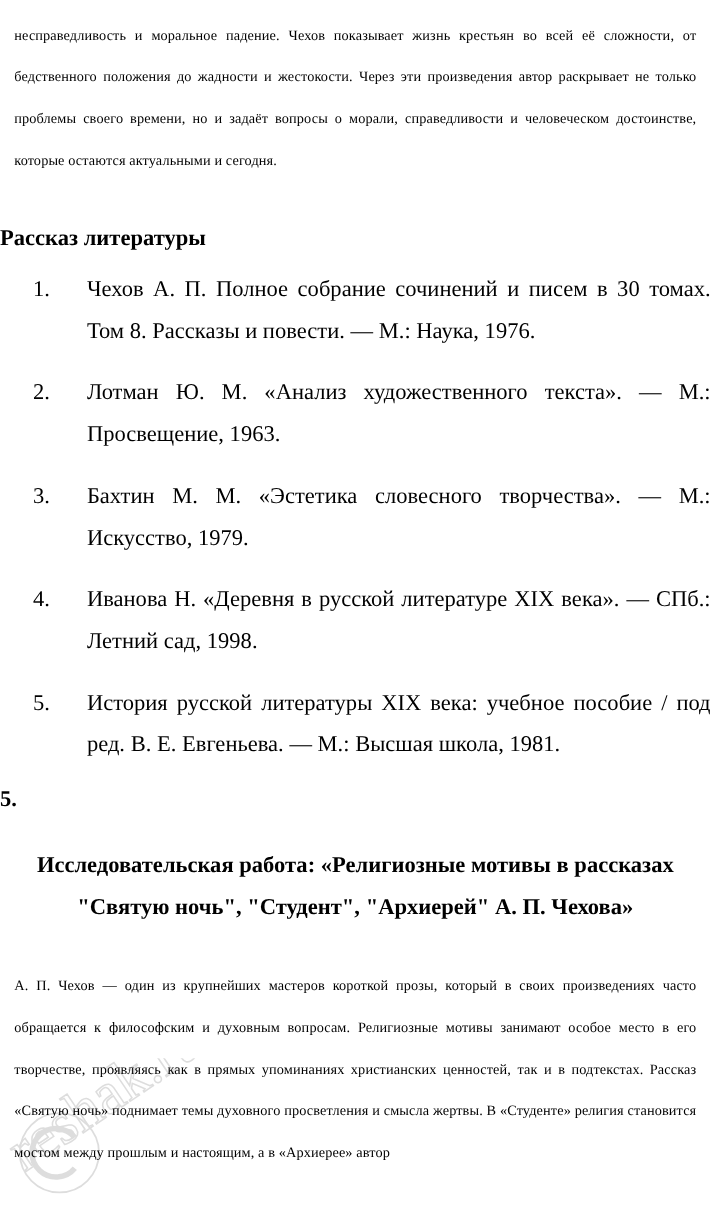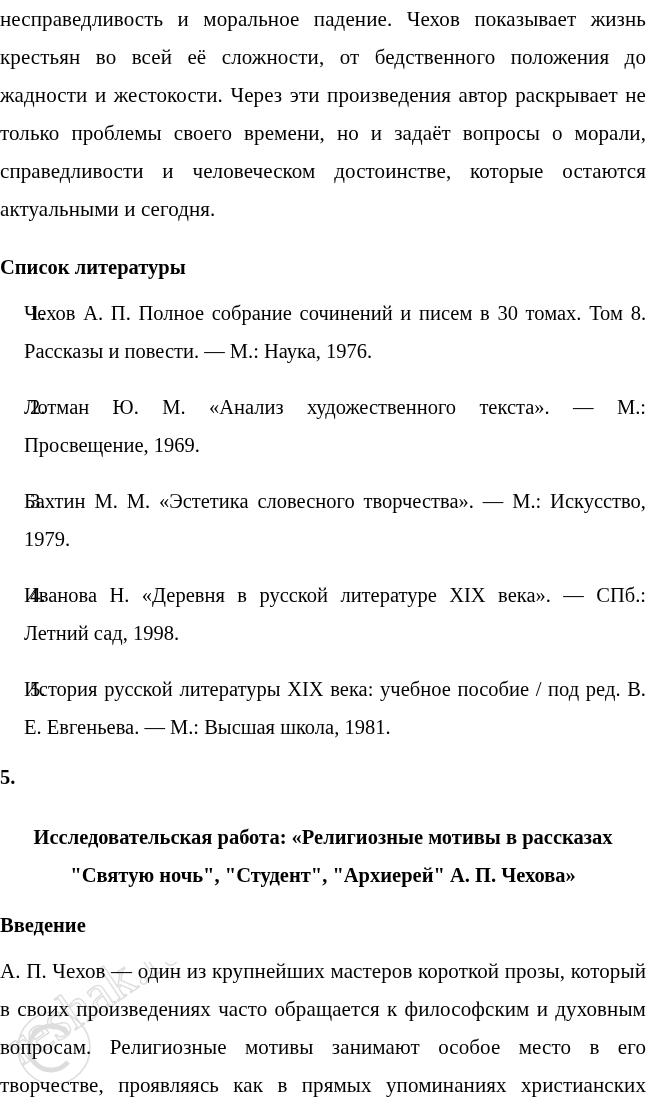--- a/index.html
+++ b/index.html
@@ -40,24 +40,24 @@
   .watermark svg { display: block; }
 
   
   .content {
     position: relative;
     z-index: 1;
     padding: 0 0px;
   }
 
   p.body-par {
-    margin: 0;
+    margin: 13px;
     text-align: justify;
     text-justify: inter-word;
-    font-size: 21px;
+    font-size: 13px;
     line-height: 38px;
     letter-spacing: 0.1px;
     -webkit-hyphens: none;
     hyphens: none;
   }
 
   p.body-par.last-par {
     
     margin-bottom: 0;
   }
@@ -76,21 +76,21 @@
   ol.ref-list {
     margin: 0;
     padding: 0;
     list-style: none;
     counter-reset: refitem;
   }
   ol.ref-list li {
     position: relative;
     counter-increment: refitem;
     margin: 0 0 18px 0;
-    padding-left: 24px;
+    padding-left: 79px;
     font-size: 20.5px;
     line-height: 38px;
     text-align: justify;
     text-justify: inter-word;
   }
   ol.ref-list li:last-child { margin-bottom: 0; }
   ol.ref-list li::before {
     content: counter(refitem) ".";
     position: absolute;
     left: 30px;
@@ -141,30 +141,30 @@
       </g>
     </svg>
   </div>
 
   <div class="content">
 
     <p class="body-par">несправедливость и моральное падение. Чехов показывает жизнь крестьян во всей её сложности, от бедственного положения до жадности и жестокости. Через эти произведения автор раскрывает не только проблемы своего времени, но и задаёт вопросы о морали, справедливости и человеческом достоинстве, которые остаются актуальными и сегодня.</p>
 
     <div class="gap-before-head"></div>
 
-    <h2 class="section-head">Список литературы</h2>
+    <h2 class="section-head">Рассказ литературы</h2>
 
     <div class="gap-after-head"></div>
 
     <ol class="ref-list">
       <li>
         <span class="ref-text">Чехов А. П. Полное собрание сочинений и писем в 30 томах. Том 8. Рассказы и повести. — М.: Наука, 1976.</span>
       </li>
       <li>
-        <span class="ref-text">Лотман Ю. М. «Анализ художественного текста». — М.: Просвещение, 1969.</span>
+        <span class="ref-text">Лотман Ю. М. «Анализ художественного текста». — М.: Просвещение, 1963.</span>
       </li>
       <li>
         <span class="ref-text">Бахтин М. М. «Эстетика словесного творчества». — М.: Искусство, 1979.</span>
       </li>
       <li>
         <span class="ref-text">Иванова Н. «Деревня в русской литературе XIX века». — СПб.: Летний сад, 1998.</span>
       </li>
       <li>
         <span class="ref-text">История русской литературы XIX века: учебное пособие / под ред. В. Е. Евгеньева. — М.: Высшая школа, 1981.</span>
       </li>
@@ -176,20 +176,19 @@
 
     <div class="spacer-md"></div>
 
     <h1 class="work-title">
       <span class="title-line">Исследовательская работа: «Религиозные мотивы в рассказах</span>
       <span class="title-line">"Святую ночь", "Студент", "Архиерей" А. П. Чехова»</span>
     </h1>
 
     <div class="spacer-sm"></div>
 
-    <h2 class="section-head">Введение</h2>
 
     <div class="gap-after-head"></div>
 
     <p class="body-par last-par">А. П. Чехов — один из крупнейших мастеров короткой прозы, который в своих произведениях часто обращается к философским и духовным вопросам. Религиозные мотивы занимают особое место в его творчестве, проявляясь как в прямых упоминаниях христианских ценностей, так и в подтекстах. Рассказ «Святую ночь» поднимает темы духовного просветления и смысла жертвы. В «Студенте» религия становится мостом между прошлым и настоящим, а в «Архиерее» автор</p>
 
   </div>
 </div>
 
 </body></html>

